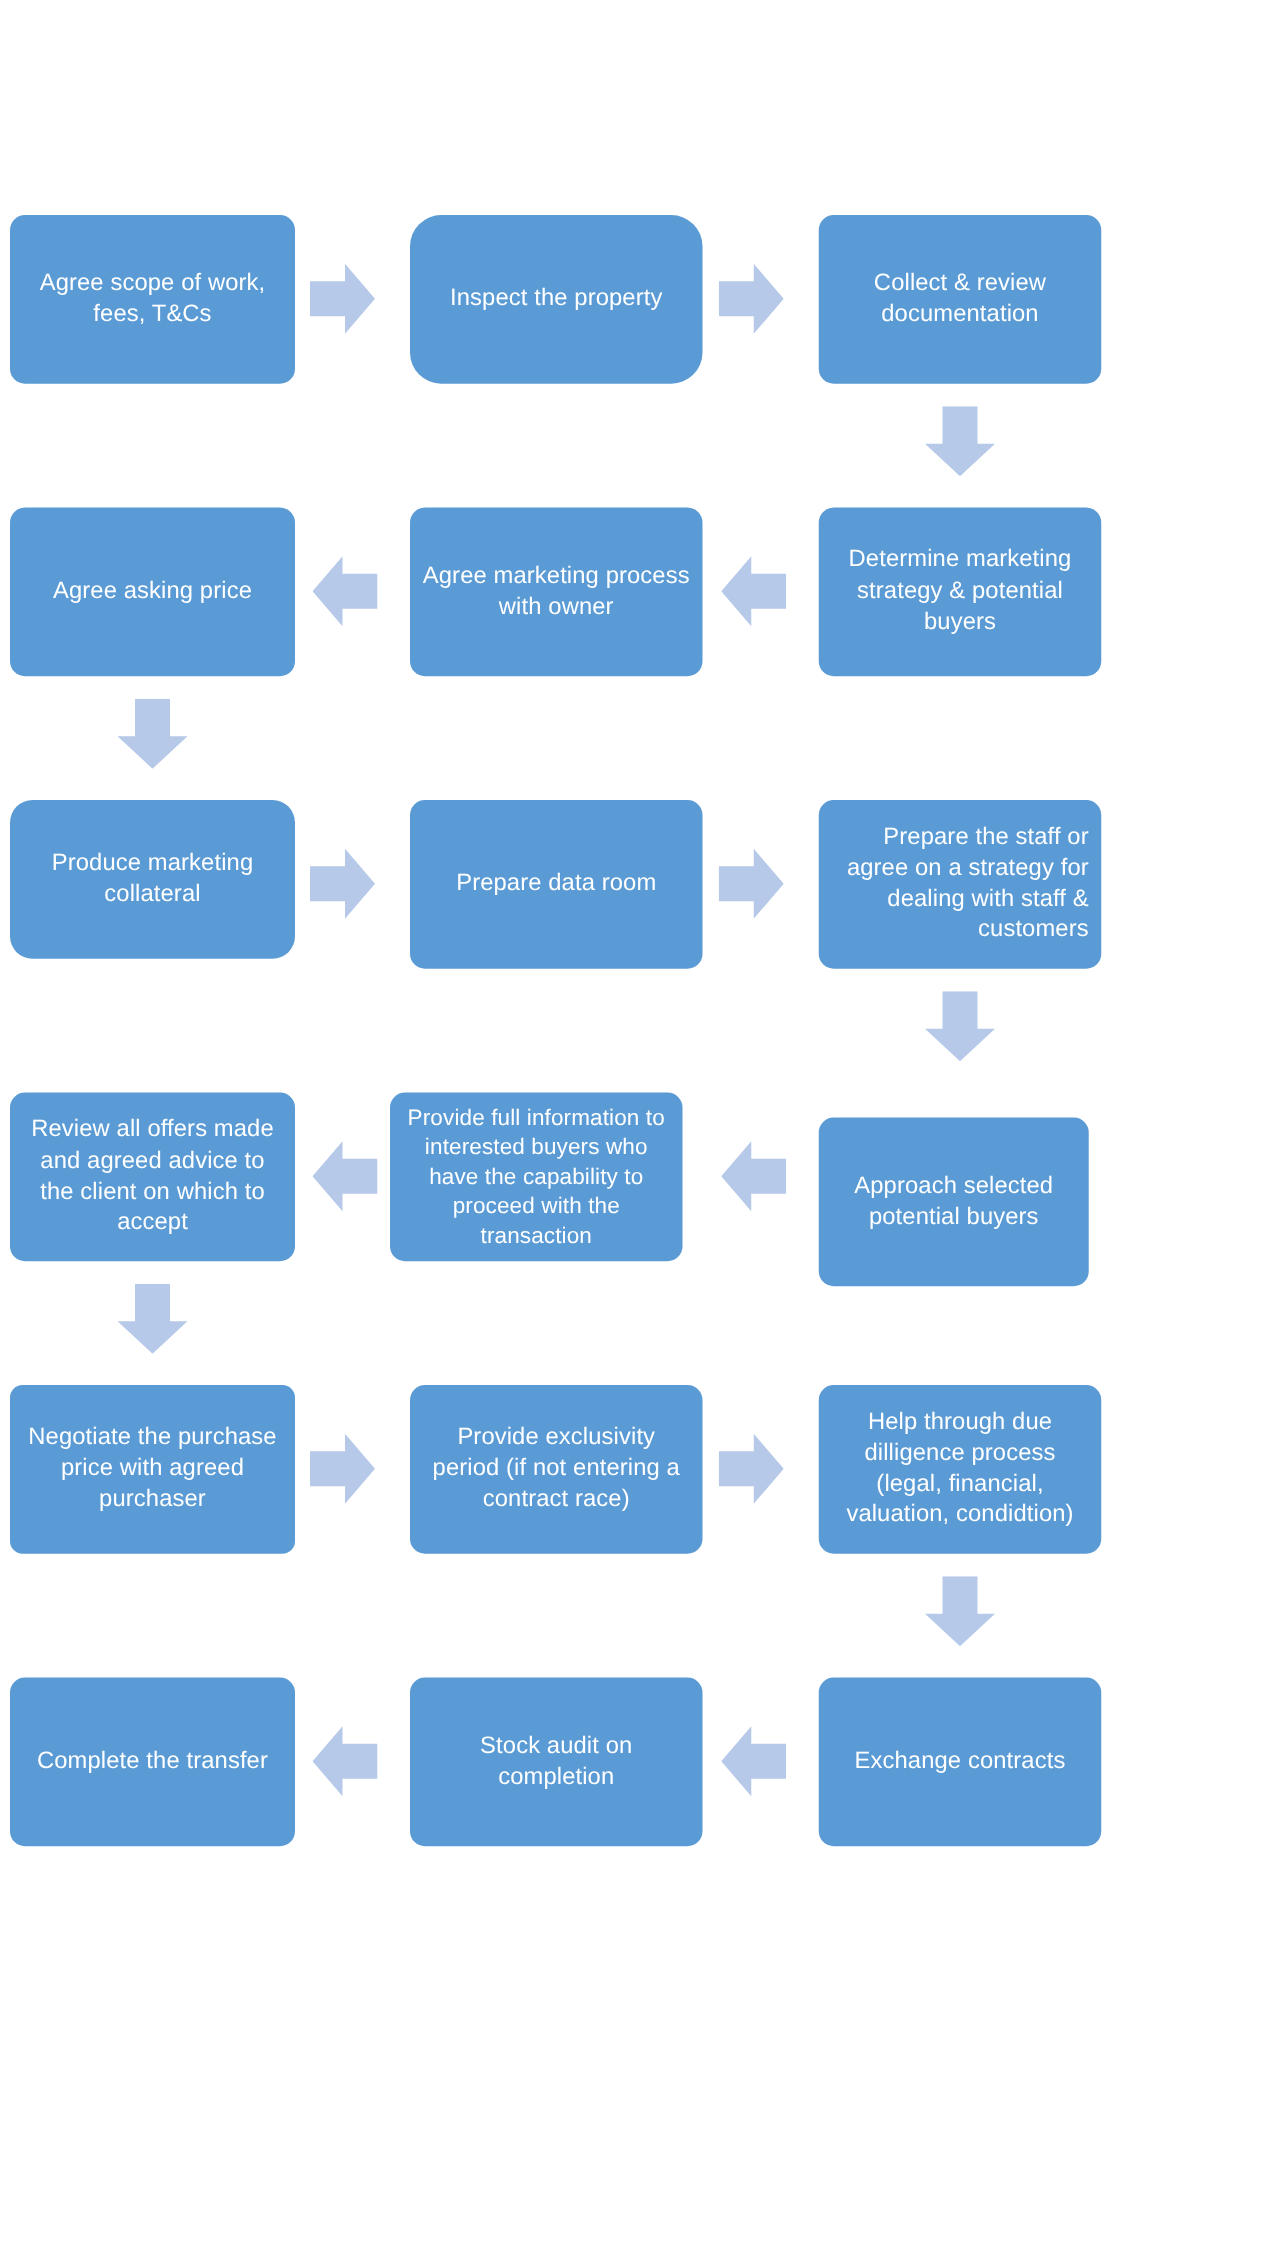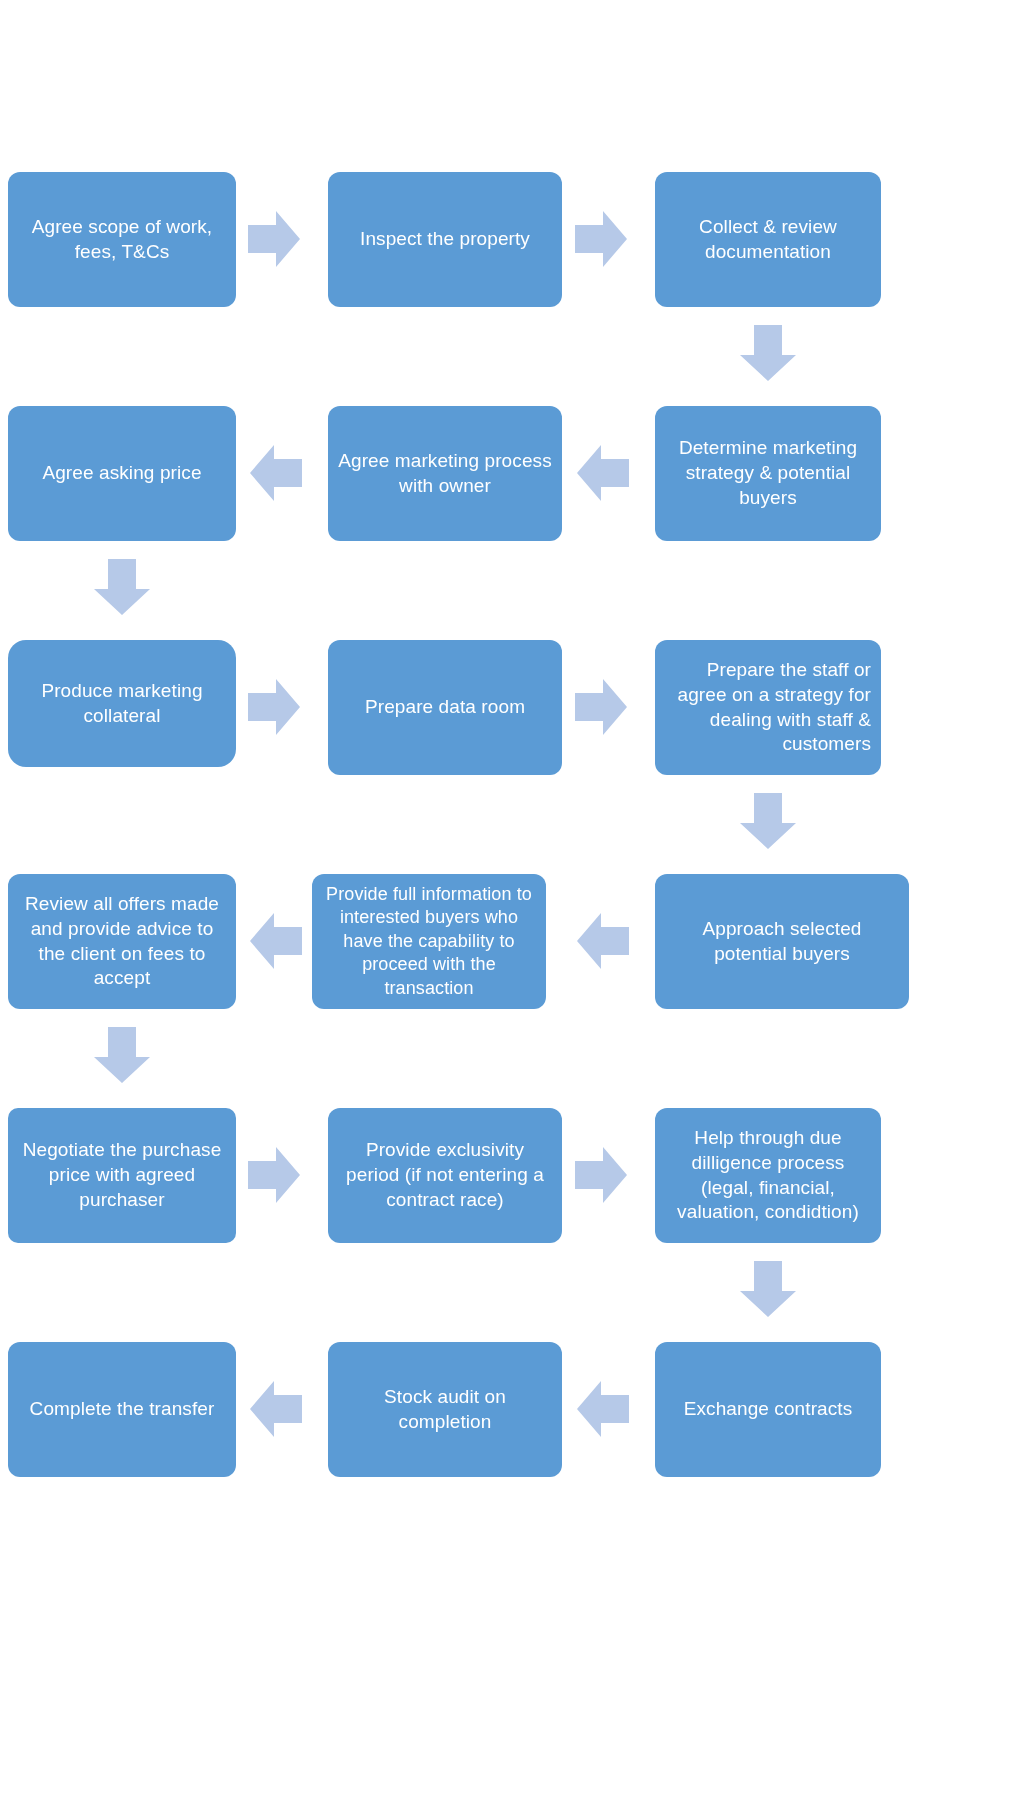--- a/index.html
+++ b/index.html
@@ -62,21 +62,21 @@
 <div id="flow-canvas">
 
   <div class="node" style="left:8px; top:133px; width:228px; height:135px;">
     <span class="label">Agree scope of work, fees, T&amp;Cs</span>
   </div>
   <div class="arrow-h" style="left:248px; top:170px;">
     <svg viewBox="0 0 52 60" preserveAspectRatio="none">
       <polygon class="arrow-fill" points="0,16 28,16 28,2 52,30 28,58 28,44 0,44"></polygon>
     </svg>
   </div>
-  <div class="node" style="left:328px; top:133px; width:234px; height:135px;">
+  <div class="node" style="left:328px; top:133px; width:234px; height:135px;border-radius:25px;">
     <span class="label">Inspect the property</span>
   </div>
   <div class="arrow-h" style="left:575px; top:170px;">
     <svg viewBox="0 0 52 60" preserveAspectRatio="none">
       <polygon class="arrow-fill" points="0,16 28,16 28,2 52,30 28,58 28,44 0,44"></polygon>
     </svg>
   </div>
   <div class="node" style="left:655px; top:133px; width:226px; height:135px;">
     <span class="label">Collect &amp; review documentation</span>
   </div>
@@ -133,36 +133,36 @@
     <span class="label">Prepare the staff or agree on a strategy for dealing with staff &amp; customers</span>
   </div>
 
   <div class="arrow-v" style="left:738px; top:754px;">
     <svg viewBox="0 0 60 56" preserveAspectRatio="none">
       <polygon class="arrow-fill" points="16,0 44,0 44,30 58,30 30,56 2,30 16,30"></polygon>
     </svg>
   </div>
 
   <div class="node" style="left:8px; top:835px; width:228px; height:135px;">
-    <span class="label">Review all offers made and provide advice to the client on fees to accept</span>
+    <span class="label">Review all offers made and agreed advice to the client on which to accept</span>
   </div>
   <div class="arrow-h" style="left:250px; top:872px;">
     <svg viewBox="0 0 52 60" preserveAspectRatio="none">
       <polygon class="arrow-fill" points="52,16 24,16 24,2 0,30 24,58 24,44 52,44"></polygon>
     </svg>
   </div>
   <div class="node" style="left:312px; top:835px; width:234px; height:135px; font-size:18px;">
     <span class="label">Provide full information to interested buyers who have the capability to proceed with the transaction</span>
   </div>
   <div class="arrow-h" style="left:577px; top:872px;">
     <svg viewBox="0 0 52 60" preserveAspectRatio="none">
       <polygon class="arrow-fill" points="52,16 24,16 24,2 0,30 24,58 24,44 52,44"></polygon>
     </svg>
   </div>
-  <div class="node" style="left:655px; top:835px; width:254px; height:135px;">
+  <div class="node" style="left:655px; top:855px; width:216px; height:135px;">
     <span class="label">Approach selected potential buyers</span>
   </div>
 
   <div class="arrow-v" style="left:92px; top:988px;">
     <svg viewBox="0 0 60 56" preserveAspectRatio="none">
       <polygon class="arrow-fill" points="16,0 44,0 44,30 58,30 30,56 2,30 16,30"></polygon>
     </svg>
   </div>
 
   <div class="node" style="left:8px; top:1069px; width:228px; height:135px;border-radius:10px;">

